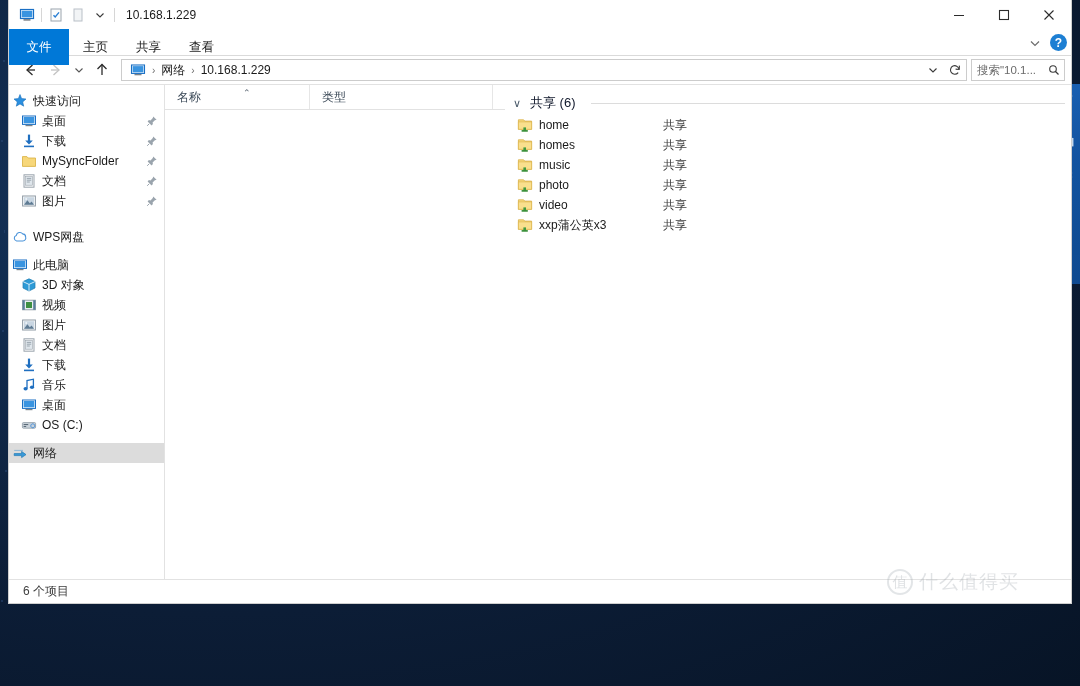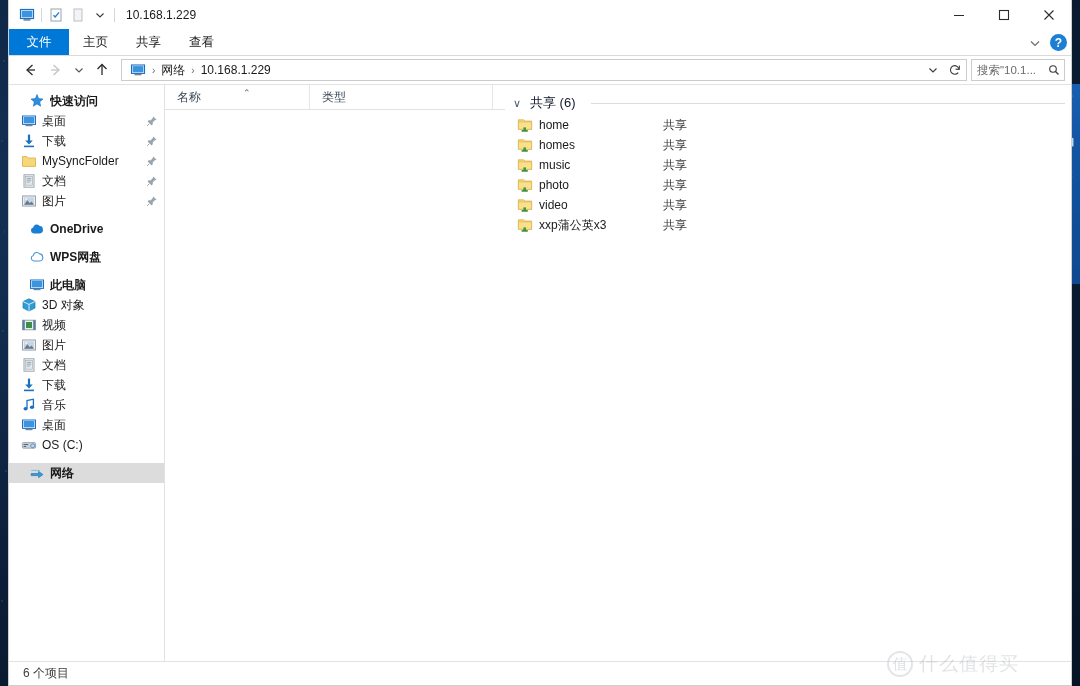--- a/index.html
+++ b/index.html
@@ -28,21 +28,21 @@
   }
   #right-sliver .gl {
     position: absolute; left: 0; width: 16px; color: #cfe3f7;
     font-size: 11px; line-height: 1; text-align: left;
     font-family: "DejaVu Sans", sans-serif;
   }
 
   
   #window {
     position: absolute;
-    left: 8px; top: 0; width: 1064px; height: 686px;
+    left: 8px; top: 0; width: 1064px; height: 604px;
     background: #ffffff;
     border: 1px solid #cfcfcf;
     border-top: none;
     display: flex; flex-direction: column;
   }
 
   
   #titlebar {
     height: 29px; flex: 0 0 29px;
     background: #ffffff;
@@ -74,21 +74,21 @@
   #ribbon {
     height: 27px; flex: 0 0 27px;
     background: #ffffff;
     border-bottom: 1px solid #dadada;
     display: flex; align-items: stretch;
     position: relative;
   }
   .tab {
     display: flex; align-items: center; justify-content: center;
     font-size: 12.5px; color: #222;
-    padding: 8px 14px; min-width: 52px;
+    padding: 18px 14px; min-width: 52px;
     cursor: default;
   }
   .tab.file {
     background: #0078d7; color: #ffffff;
     min-width: 60px;
   }
   #ribbon-right {
     position: absolute; right: 4px; top: 0; height: 27px;
     display: flex; align-items: center; gap: 8px;
   }
@@ -166,21 +166,21 @@
     white-space: nowrap;
   }
   .nav-item.selected { background: #dcdcdc; }
   .nav-ico {
     width: 16px; height: 16px; flex: 0 0 16px;
     display: flex; align-items: center; justify-content: center;
     margin-right: 5px;
   }
   .nav-label { color: #1a1a1a; overflow: hidden; text-overflow: ellipsis; }
   .nav-pin { margin-left: auto; width: 12px; height: 12px; flex: 0 0 12px; }
-  .lvl0 { padding-left: 20px; font-weight: bold; }
+  .lvl0 { padding-left: 3px; }
   .lvl1 { padding-left: 12px; }
   .gap { height: 8px; }
 
   
   #listpane {
     flex: 1 1 auto; min-width: 0;
     display: flex; flex-direction: row;
     background: #ffffff;
   }
   #colheader {
@@ -488,28 +488,20 @@
               <circle cx="5.2" cy="6" r="1" fill="#f0f5f9"></circle>
             </svg>
           </span>
           <span class="nav-label">图片</span>
           <span class="nav-pin"><svg width="12" height="12" viewBox="0 0 12 12">
               <path d="M7.2 1.4 L10.6 4.8 L8.9 5.2 L6.6 7.5 L6.9 9.1 L5.6 10.4 L1.6 6.4 L2.9 5.1 L4.5 5.4 L6.8 3.1 Z" fill="#9aa4ad"></path>
               <path d="M3.2 8.8 L1.2 10.8" stroke="#9aa4ad" stroke-width="1"></path>
             </svg></span>
         </div>
         <div class="gap"></div>
-        <div class="nav-item lvl0">
-          <span class="nav-ico">
-            <svg width="16" height="16" viewBox="0 0 16 16">
-              <path d="M4.6 12.4 a3 3 0 0 1 -.4 -5.9 a3.7 3.7 0 0 1 6.6 -1.6 a3.1 3.1 0 0 1 3 3.1 a3.2 3.2 0 0 1 -3.2 4.4 Z" fill="#1a7fd4"></path>
-            </svg>
-          </span>
-          <span class="nav-label">OneDrive</span>
-        </div>
         <div class="gap"></div>
         <div class="nav-item lvl0">
           <span class="nav-ico">
             <svg width="16" height="16" viewBox="0 0 16 16">
               <path d="M4.6 12 a2.9 2.9 0 0 1 -.3 -5.6 a3.6 3.6 0 0 1 6.4 -1.5 a3 3 0 0 1 2.9 3 a3 3 0 0 1 -3 4.1 Z" fill="none" stroke="#4a93d9" stroke-width="1.1"></path>
             </svg>
           </span>
           <span class="nav-label">WPS网盘</span>
         </div>
         <div class="gap"></div>

